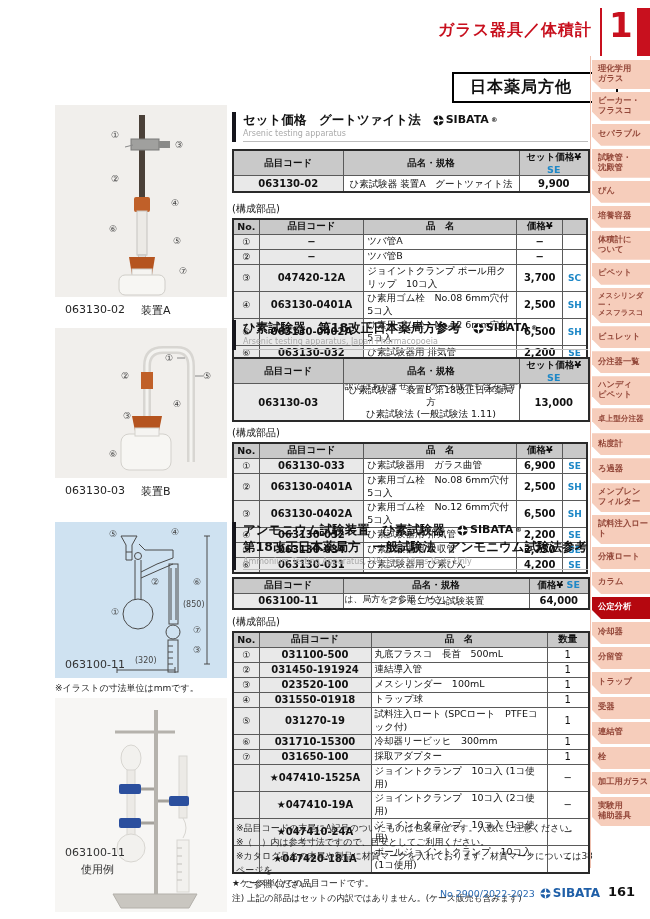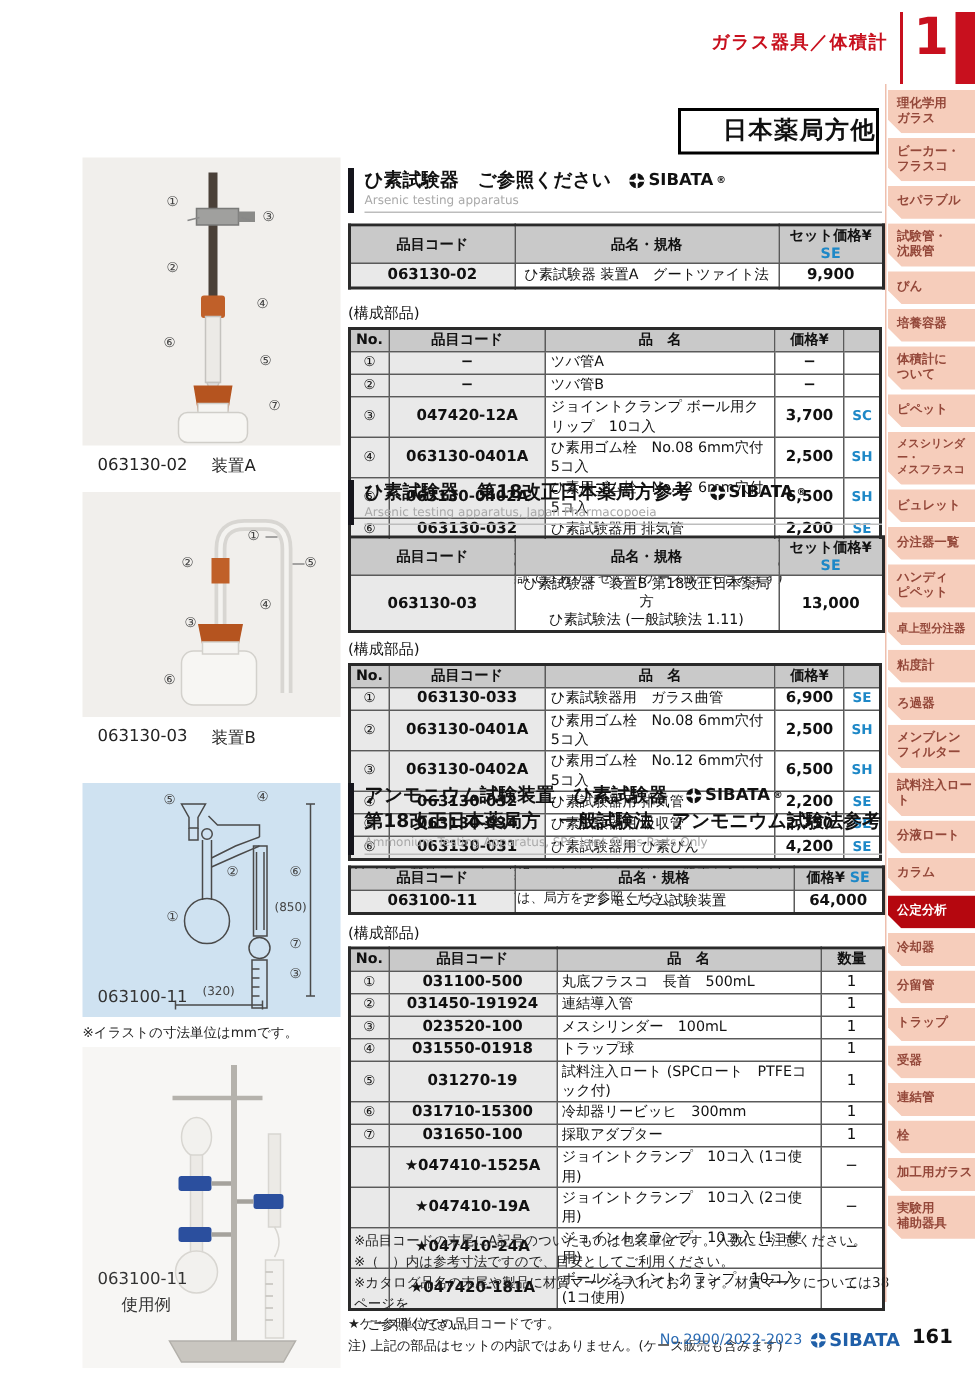--- a/index.html
+++ b/index.html
@@ -1,26 +1,26 @@
 <!DOCTYPE html>
 <html><head>
 <meta charset="utf-8">
 <style>
   html,body{margin:0;padding:0;background:#fff;}
   body{font-family:"DejaVu Sans","Liberation Sans",sans-serif;-webkit-font-smoothing:antialiased;}
   .page{position:relative;width:650px;height:919px;background:#fff;overflow:hidden;}
 
   
   .page-title{position:absolute;top:20px;left:230px;width:362px;text-align:right;
-    font-size:12px;font-weight:bold;color:#c8101e;letter-spacing:1px;}
+    font-size:16px;font-weight:bold;color:#c8101e;letter-spacing:1px;}
   .chapter-rule{position:absolute;left:600px;top:8px;width:2px;height:48px;background:#c8101e;}
   .chapter-num{position:absolute;left:609px;top:8px;font-size:34px;font-weight:bold;color:#c8101e;line-height:1;}
   .corner-tab{position:absolute;right:0;top:8px;width:13px;height:48px;background:#c8101e;}
   .jp-badge{position:absolute;left:452px;top:72px;width:130px;border:2.5px solid #000;
-    text-align:right;font-size:16px;font-weight:bold;padding:3px 0;letter-spacing:1px;color:#111;}
+    text-align:left;font-size:16px;font-weight:bold;padding:3px 16px;letter-spacing:1px;color:#111;}
 
   
   .sec{position:absolute;left:232px;width:356px;}
   .sec-head{border-left:4px solid #15151c;padding-left:7px;}
   .sec-title{font-size:12.5px;font-weight:bold;color:#111;line-height:1.3;display:flex;align-items:center;}
   .sec-title .t{white-space:pre;}
   .brand{display:inline-flex;align-items:center;gap:2px;font-size:11px;font-weight:bold;color:#111;margin-left:12px;}
   .brand sup{font-size:6.5px;vertical-align:super;}
   .mark{width:11px;height:11px;display:inline-block;}
   .sec-sub{font-size:8px;color:#a9a9a9;border-bottom:1px solid #bdbdbd;padding:1px 0 3px;}
@@ -190,21 +190,21 @@
         <path d="M122,150 h5 M122,158 h5 M122,166 h5 M122,174 h5 M122,182 h5" stroke="#c3c1bc"></path>
       </svg>
       <span class="inlbl" style="left:10px;top:148px;">063100-11</span>
       <span class="inlbl" style="left:26px;top:164px;">使用例</span>
     </div>
   </div>
 
   <div class="sec" style="top:112px;">
     <div class="sec-head">
       <div class="sec-title">
-        <span class="t">ひ素試験器　ご参照ください</span>
+        <span class="t">セット価格　グートツァイト法</span>
         <span class="brand">
           <svg class="mark" viewBox="0 0 12 12">
             <circle cx="6" cy="6" r="5.5" fill="#111"></circle>
             <path d="M6,0.5 V11.5 M0.5,6 H11.5" stroke="#fff" stroke-width="1.4"></path>
             <circle cx="6" cy="6" r="2" fill="#fff"></circle>
           </svg>
           <b>SIBATA</b>
             <sup>®</sup>
         </span>
       </div>

